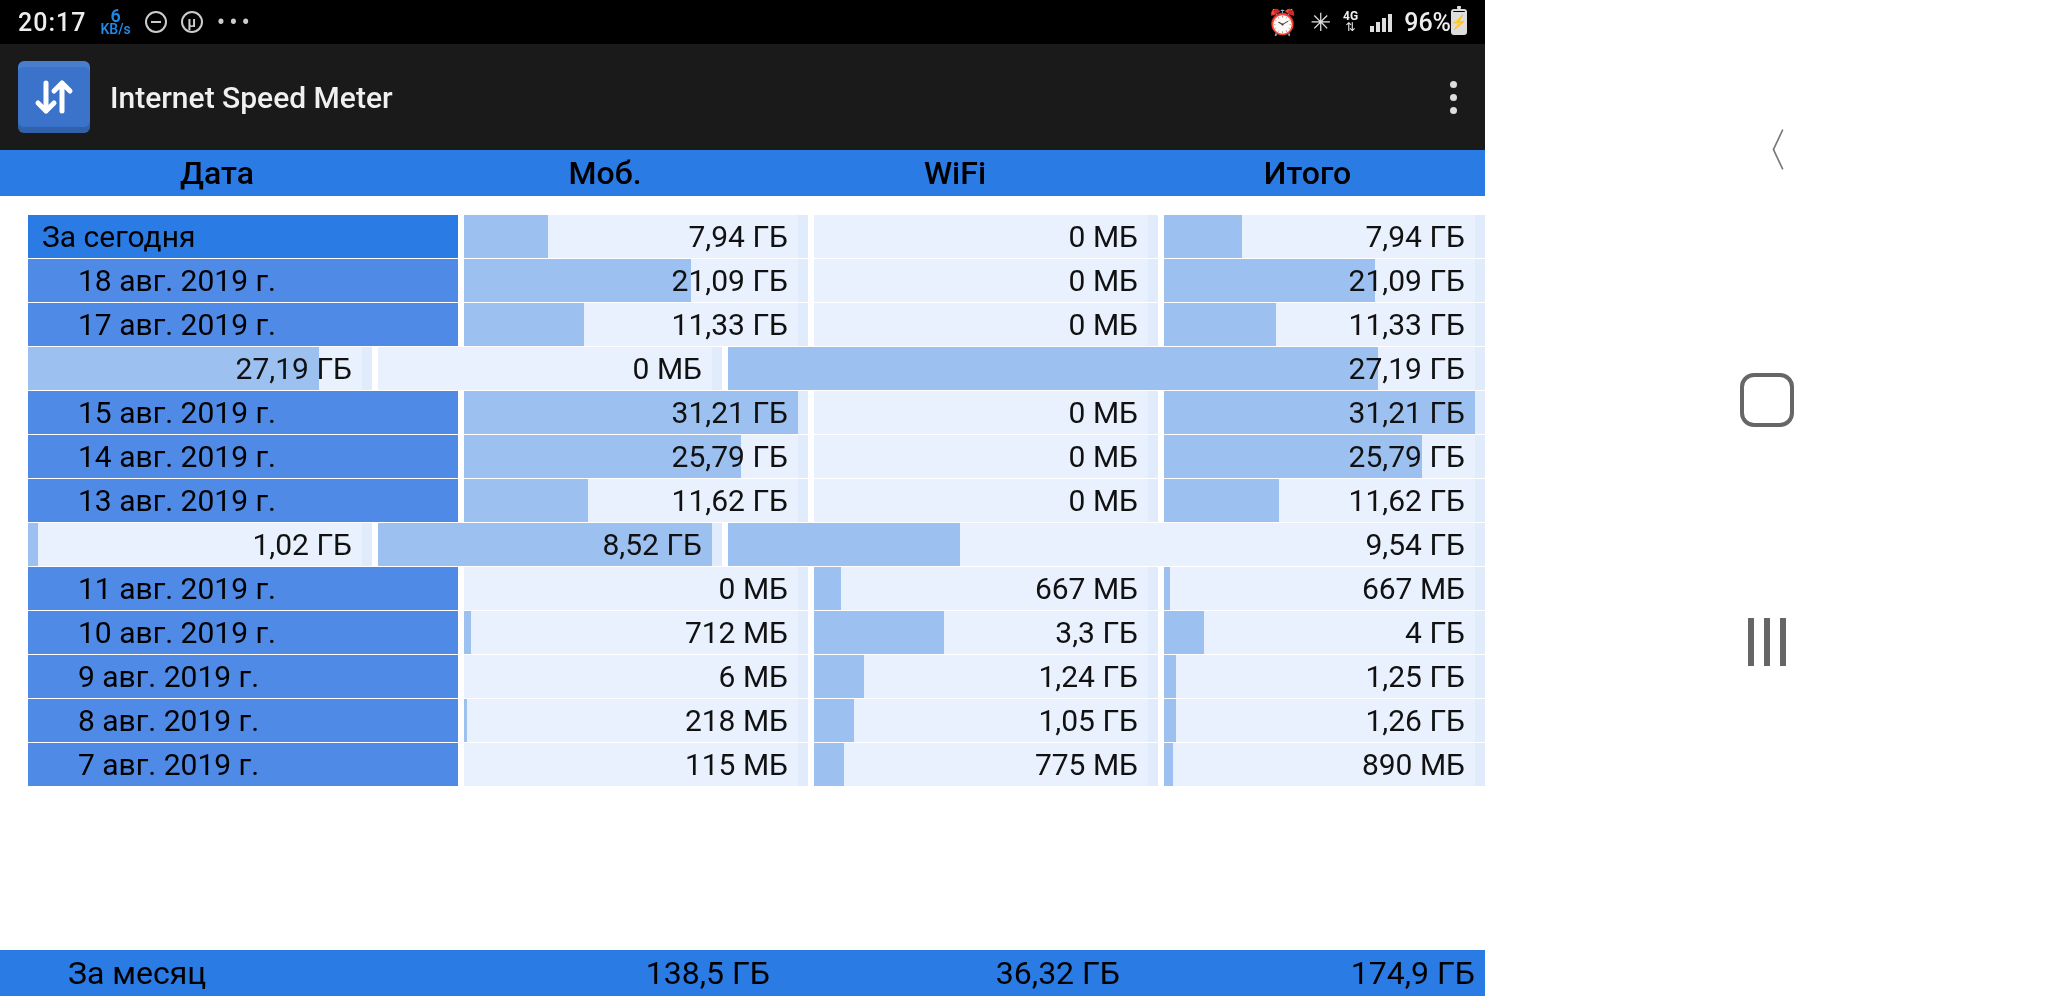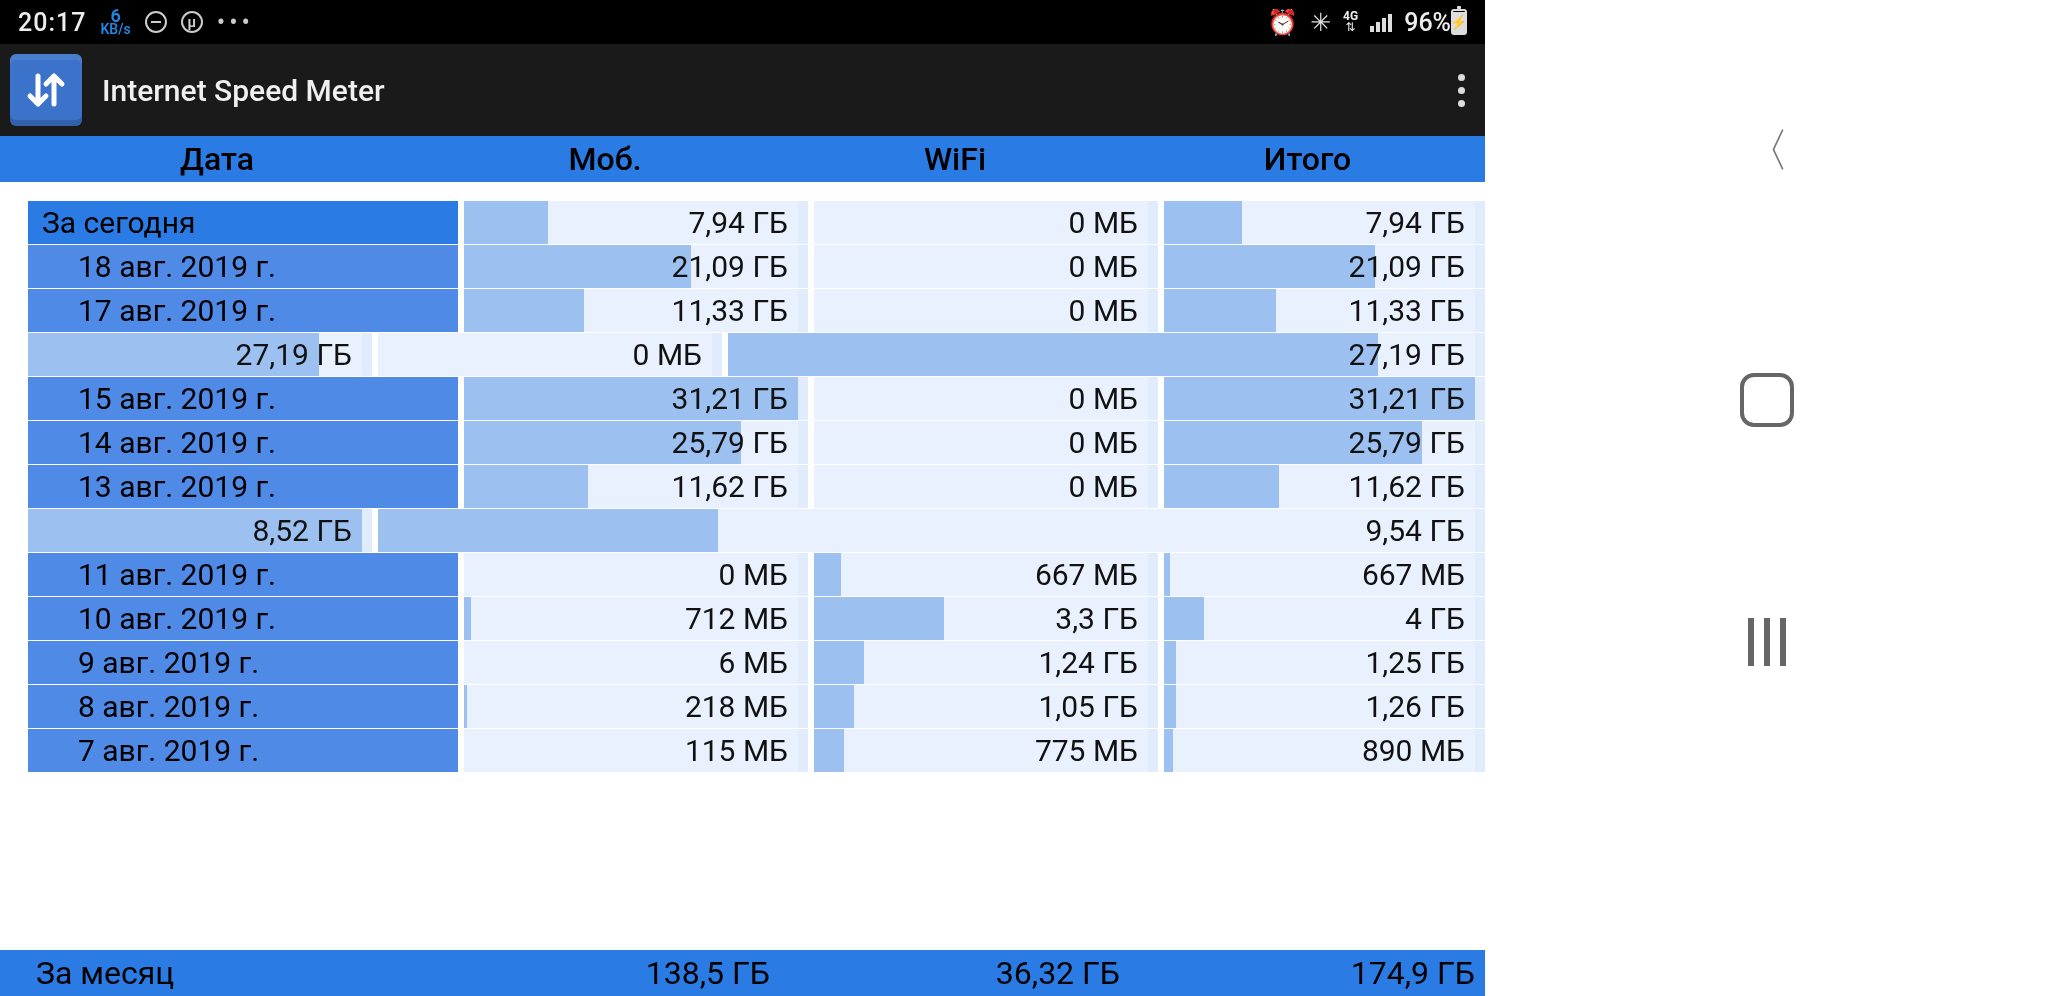--- a/index.html
+++ b/index.html
@@ -28,21 +28,21 @@
   .sigbars{display:flex;align-items:flex-end;gap:2px;height:20px;}
   .sigbars span{width:4px;background:#ddd;}
   .sigbars span:nth-child(1){height:6px;} .sigbars span:nth-child(2){height:10px;} .sigbars span:nth-child(3){height:14px;} .sigbars span:nth-child(4){height:18px;}
   .batt{display:flex;align-items:center;font-weight:500;}
   .batt-body{width:16px;height:26px;border:2px solid #ddd;border-radius:3px;position:relative;display:flex;align-items:flex-end;justify-content:center;}
   .batt-body::before{content:"";position:absolute;top:-5px;left:4px;right:4px;height:3px;background:#ddd;border-radius:1px;}
   .batt-fill{width:100%;height:95%;background:#ddd;}
   .bolt{position:absolute;font-size:14px;color:#000;top:3px;}
 
   
-  .appbar { height: 92px; background: #1a1a1a; display:flex; align-items:center; padding: 0 10px; }
+  .appbar { height: 106px; background: #1a1a1a; display:flex; align-items:center; padding: 0 18px; }
   .appicon { width:72px; height:72px; background:#3a73c9; border-radius:6px; display:flex; align-items:center; justify-content:center; margin-right:20px; box-shadow: inset 0 -6px 0 rgba(0,0,0,0.15), inset 0 6px 0 rgba(255,255,255,0.08);}
   .apptitle { color:#f0f0f0; font-size:30px; font-weight:500;}
   .overflow { margin-left:auto; color:#eee; display:flex; flex-direction:column; gap:6px; padding-right:10px;}
   .overflow span{width:7px;height:7px;background:#ddd;border-radius:50%;}
 
   
   .tablewrap{ flex:1; display:flex; flex-direction:column; overflow:hidden; background:#fff;gap:18px;}
   .headerrow{ display:flex; background:#2a7be4; color:#000; font-size:32px; font-weight:500; height:46px; align-items:center;}
   .col-date{ width:430px; padding-left:4px; text-align:center;}
   .col-mob{ width:350px; text-align:center;}
@@ -53,21 +53,21 @@
   .cell{ display:flex; align-items:center;}
   .cell.date{ width:430px; background:#4f8ae6; color:#000; padding-left:50px; margin-right:6px; font-weight:400;}
   .row.special .cell.date{ background:#2a7be4; padding-left:14px; font-weight:400;}
   .valcell{ margin-right:6px; justify-content:flex-end; padding-right:10px; background:#e0ecfb;}
   .valcell.mob{ width:344px;} .valcell.wifi{ width:344px;} .valcell.total{ flex:1; margin-right:0;}
   .barwrap{ position:relative; width:100%; height:100%; background:#e8f1fd; display:flex; justify-content:flex-end; align-items:center; padding-right:10px;}
   .barfill{ position:absolute; left:0; top:0; bottom:0; background:#9cc0f0;}
   .barlabel{ position:relative; z-index:1;}
 
   .summary{ position:absolute; left:0; right:0; bottom:0; height:46px; display:flex; background:#2a7be4; color:#000; font-size:32px;}
-  .summary .cell.date{ background:#2a7be4; padding-left:36px; margin-right:6px;}
+  .summary .cell.date{ background:#2a7be4; padding-left:68px; margin-right:6px;}
   .summary .sv{ display:flex; align-items:center; justify-content:flex-end; padding-right:10px;}
   .summary .sv.mob{ width:344px; margin-right:6px;} .summary .sv.wifi{ width:344px; margin-right:6px;} .summary .sv.total{ flex:1;}
 
   .nav-multitask { display:flex; gap:10px; }
   .nav-multitask span{ width:6px; height:48px; background:#666; }
 </style>
 </head>
 <body>
 
 <div class="screen">
@@ -277,20 +277,26 @@
               </div>
             </div>
             <div class="valcell total">
               <div class="barwrap">
                 <div class="barfill" style="width:37%"></div>
                 <span class="barlabel">11,62 ГБ</span>
               </div>
             </div>
           </div>
           <div class="row">
+            <div class="valcell mob">
+              <div class="barwrap">
+                <div class="barfill" style="width:3%"></div>
+                <span class="barlabel">1,02 ГБ</span>
+              </div>
+            </div>
             <div class="valcell wifi">
               <div class="barwrap">
                 <div class="barfill" style="width:100%"></div>
                 <span class="barlabel">8,52 ГБ</span>
               </div>
             </div>
             <div class="valcell total">
               <div class="barwrap">
                 <div class="barfill" style="width:31%"></div>
                 <span class="barlabel">9,54 ГБ</span>

